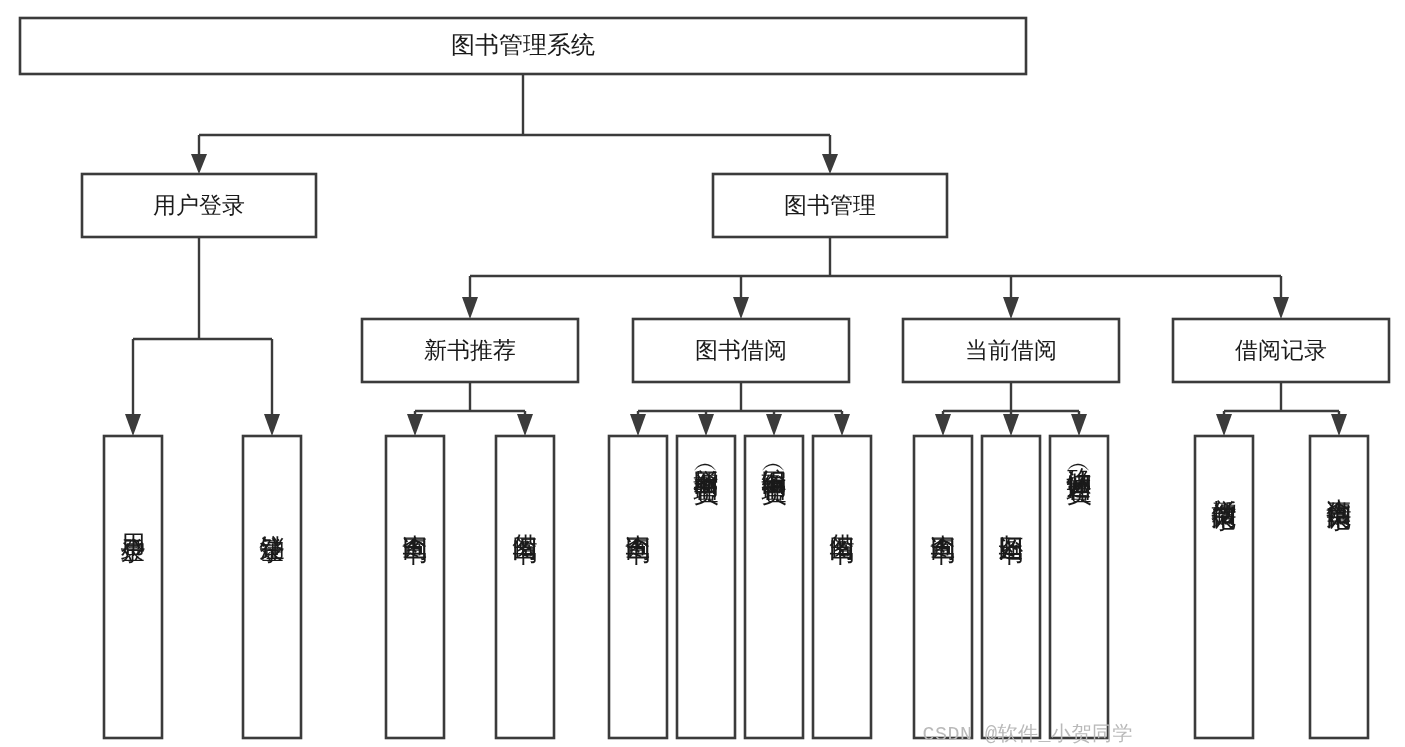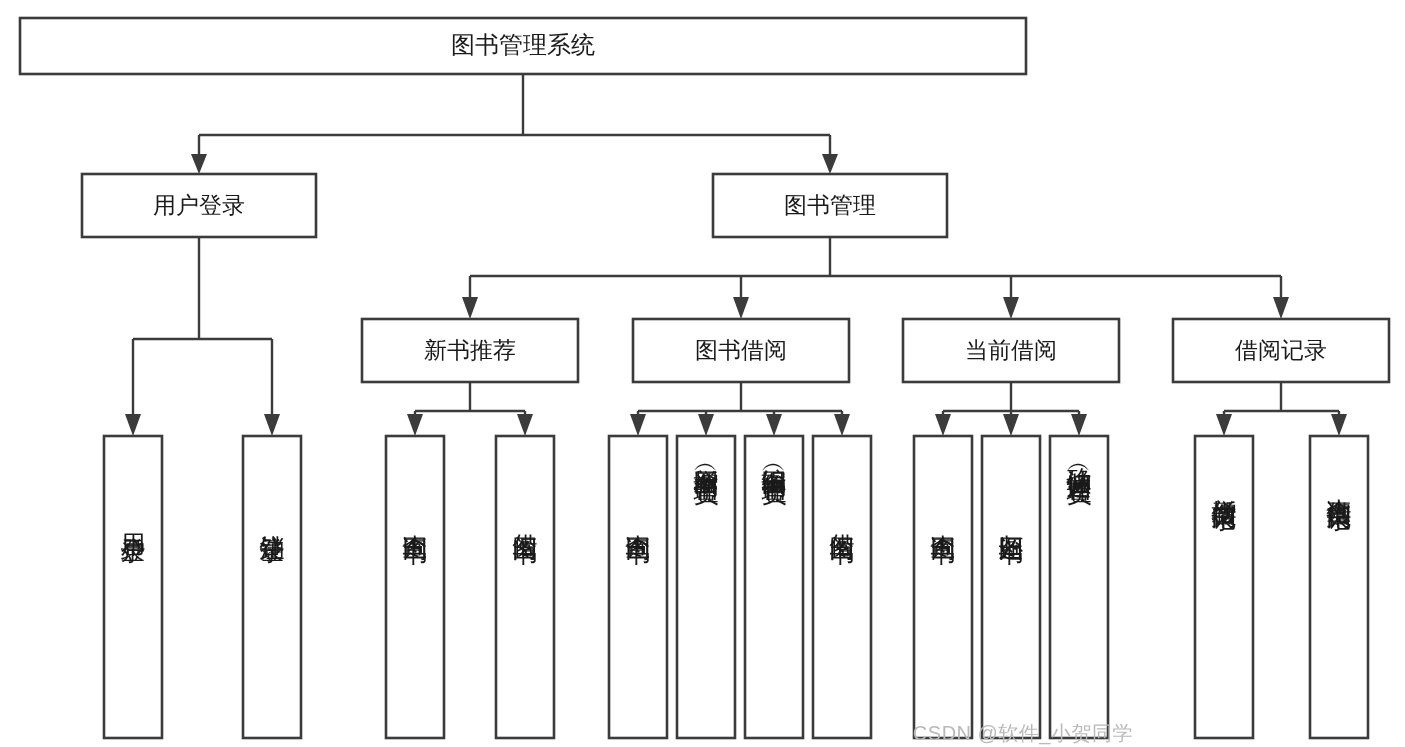--- a/index.html
+++ b/index.html
@@ -71,21 +71,21 @@
     line-height: 1.08;
     letter-spacing: 2px;
     color: #1a1a1a;
     white-space: nowrap;
     text-align: left;
   }
   .watermark {
     position: absolute;
     right: 8px;
     bottom: 4px;
-    font-family: Liberation Sans, sans-serif;
+    font-family: Liberation Mono, monospace;
     font-size: 20px;
     color: #b9b9b9;
     white-space: nowrap;
     letter-spacing: 0.5px;
   }
 </style>
 </head>
 <body>
 
 <div id="diagram-root">

